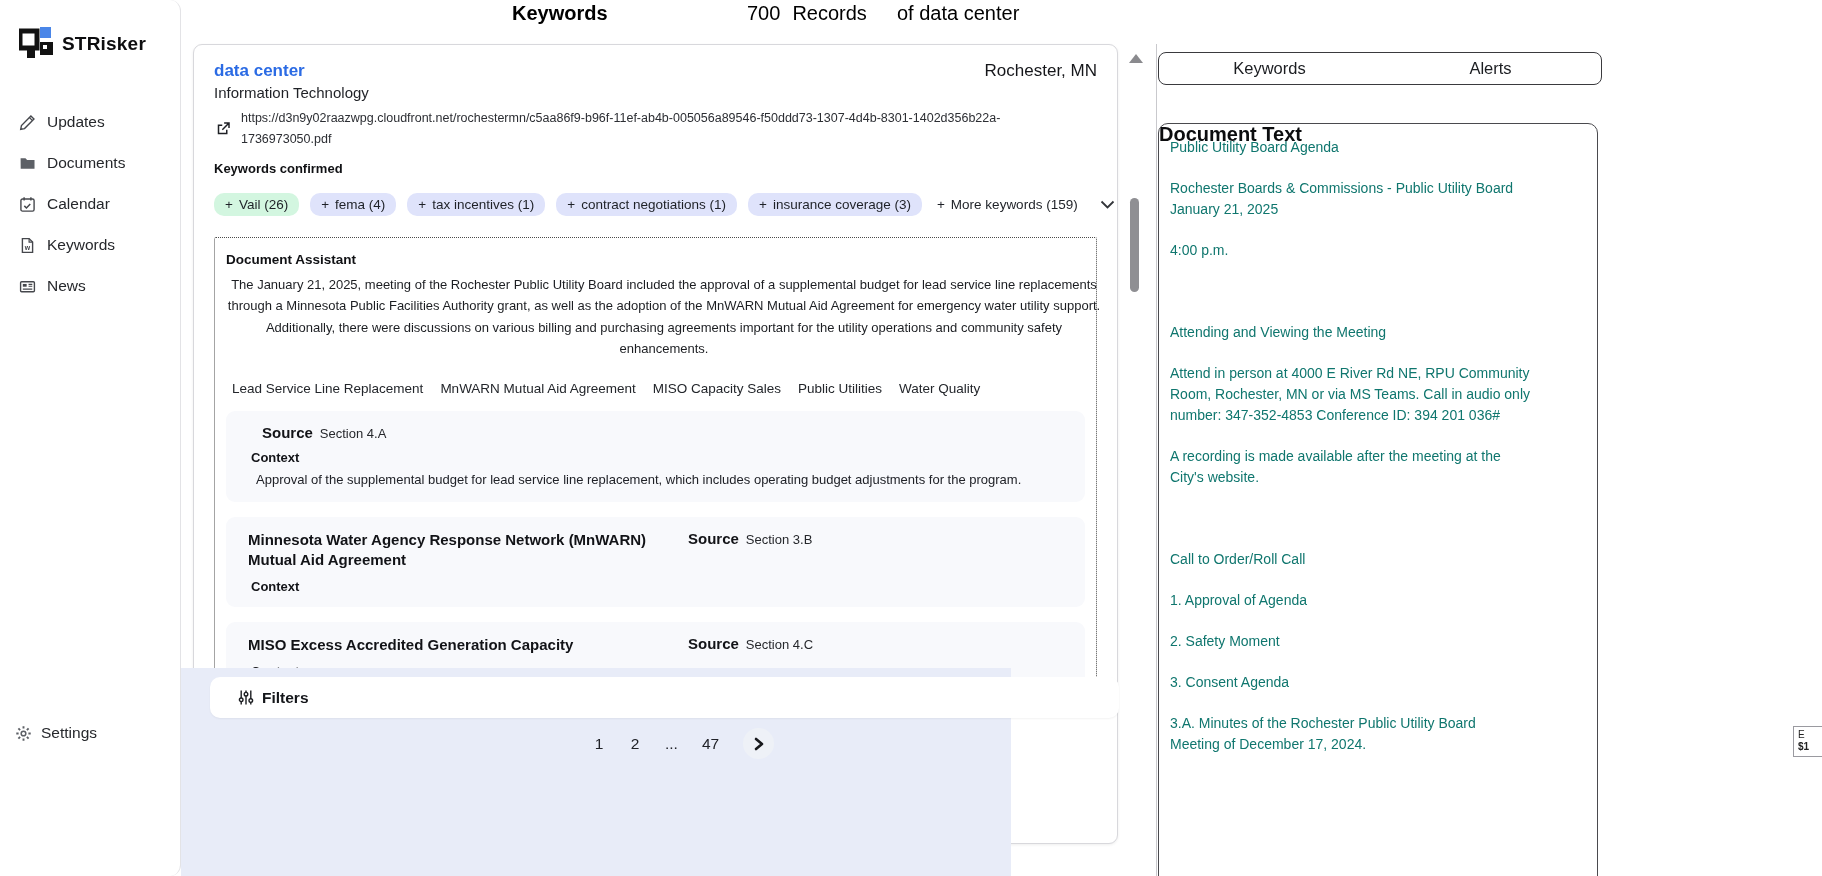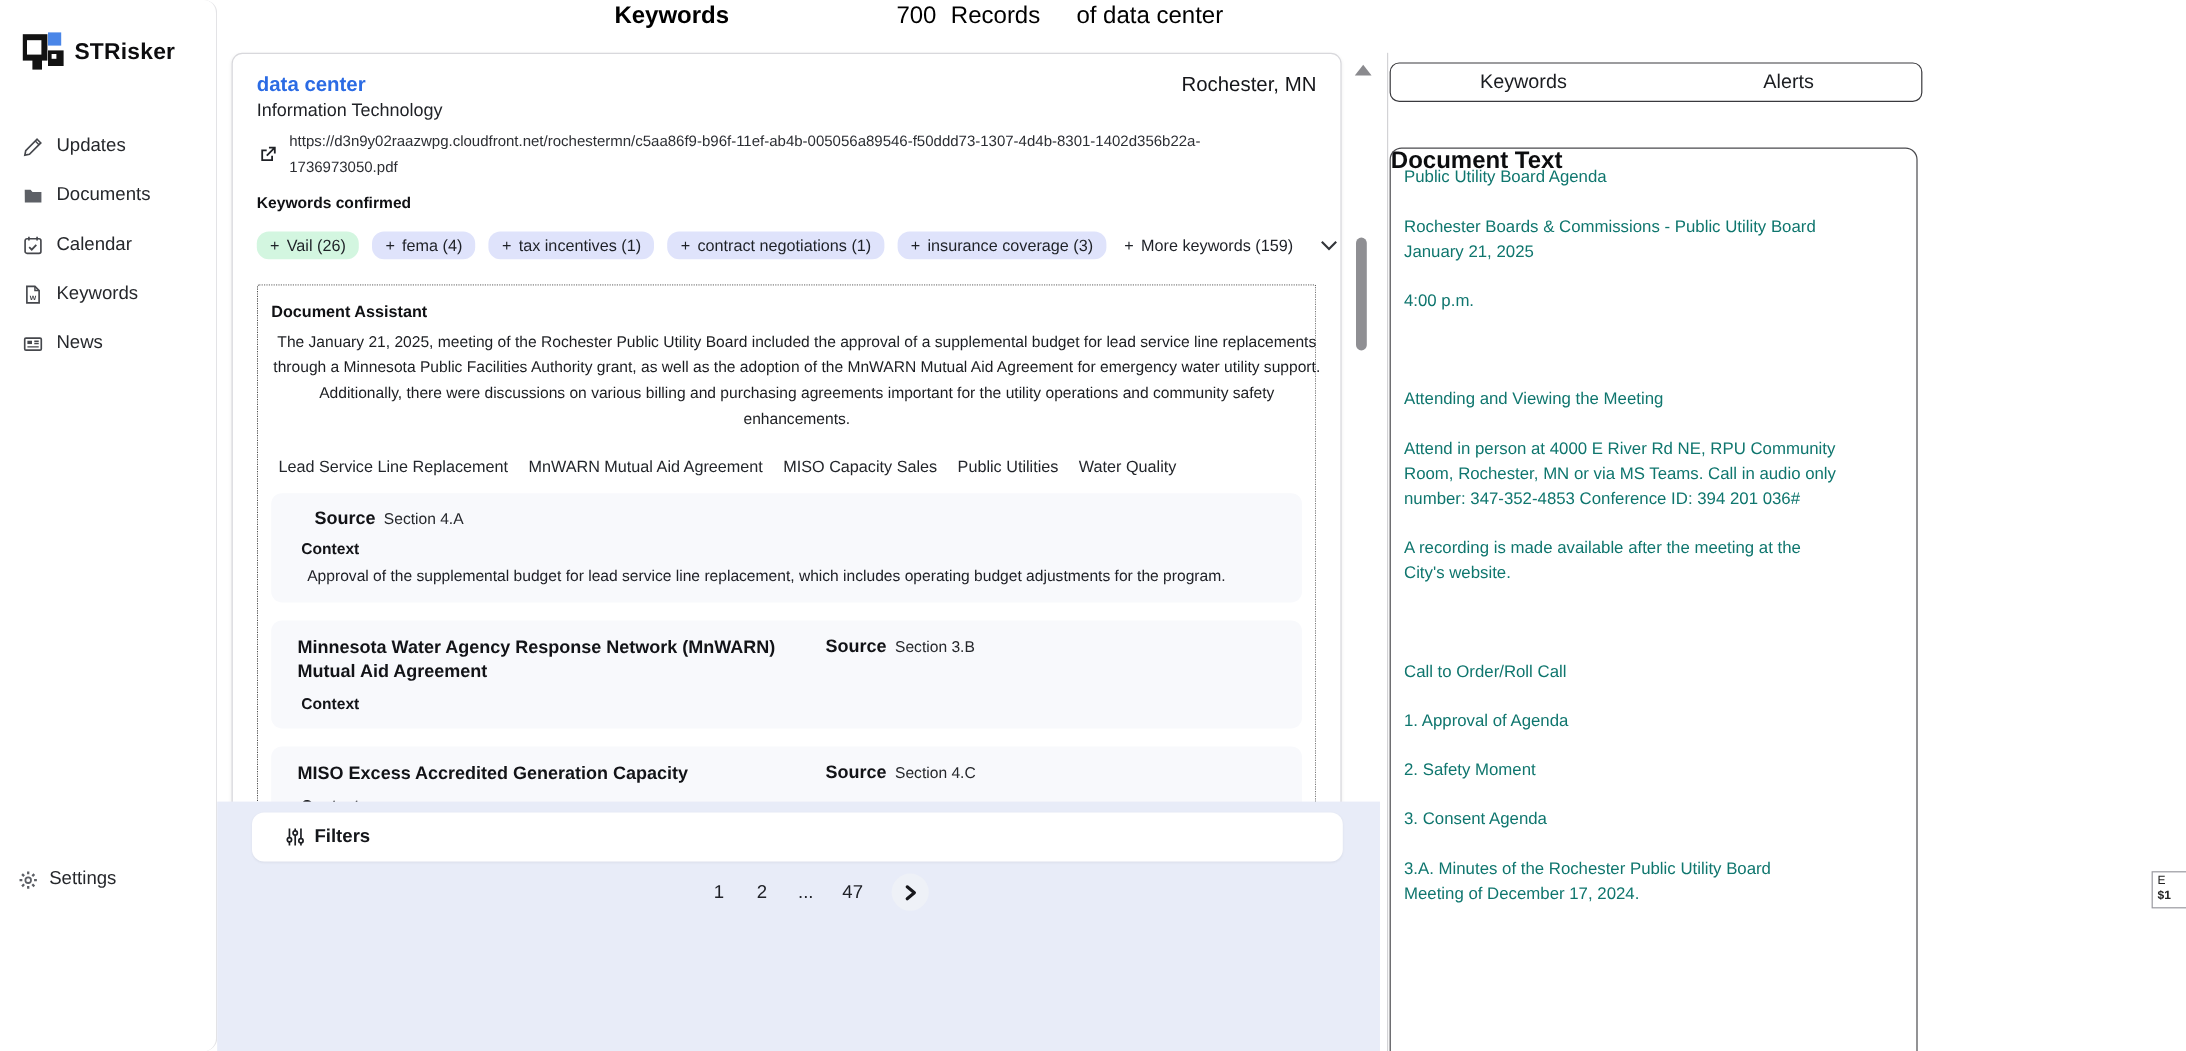--- a/index.html
+++ b/index.html
@@ -58,21 +58,21 @@
   .context-label { font-size:13px; font-weight:bold; color:#121317; margin-top:9px; margin-left:3px; }
   .context-text { font-size:13px; color:#202228; margin-top:6px; margin-left:8px; line-height:18px; }
 
   .scrollcol { position:absolute; left:944px; top:44px; width:22px; height:624px; background:#fff; }
   .scroll-up { position:absolute; left:4px; top:10px; width:0; height:0;
     border-left:7px solid transparent; border-right:7px solid transparent;
     border-bottom:9px solid #8a8a8e; cursor:pointer; }
   .scroll-thumb { position:absolute; left:5px; top:154px; width:9px; height:94px;
     background:#8f8f93; border-radius:5px; cursor:pointer; }
 
-  .bottom-strip { position:absolute; left:0; top:668px; width:969px; height:208px; background:#e8ecf8; }
+  .bottom-strip { position:absolute; left:0; top:668px; width:830px; height:208px; background:#e8ecf8; }
   .filters-bar { position:absolute; left:29px; top:9px; width:909px; height:41px; background:#fff;
     border-radius:10px; box-shadow:0 1px 2px rgba(0,0,0,.05); display:flex; align-items:center;
     padding-left:28px; gap:8px; cursor:pointer; }
   .filters-label { font-size:15.5px; font-weight:600; color:#14161a; }
   .pagination { position:absolute; left:412px; top:60px; display:flex; align-items:center; gap:24px; }
   .page-btn { font-size:15.5px; color:#202228; cursor:pointer; min-width:12px; text-align:center; }
   .page-next { width:31px; height:31px; border-radius:50%; background:#eef1f7; display:flex;
     align-items:center; justify-content:center; cursor:pointer; }
 
   

